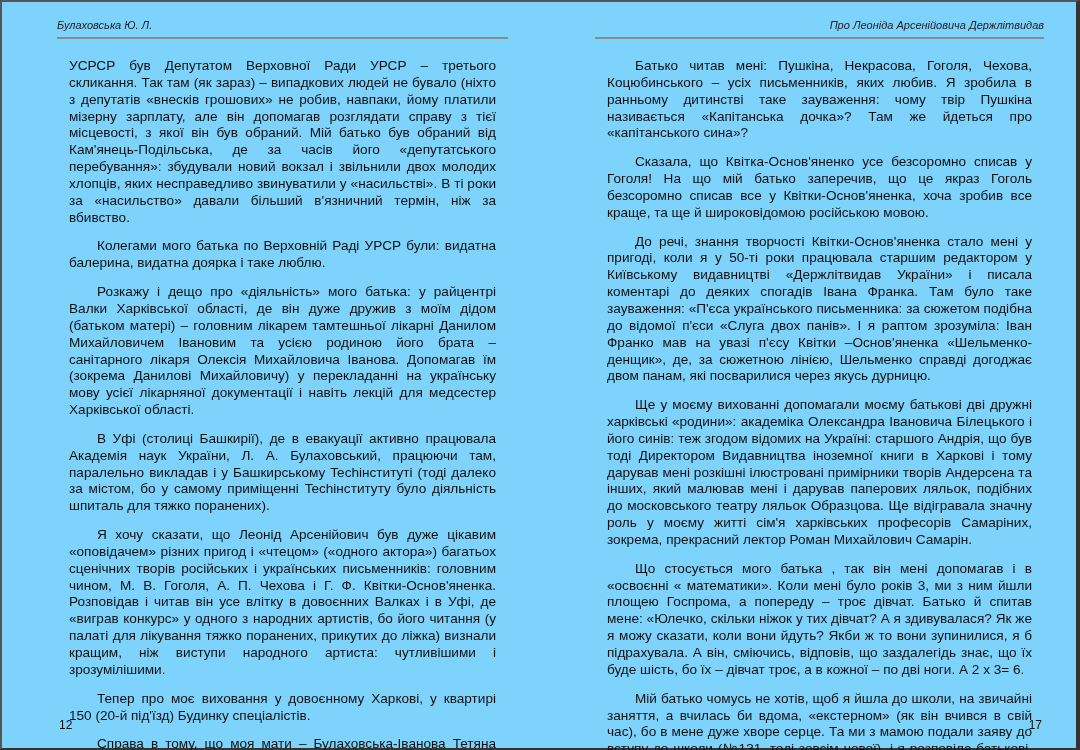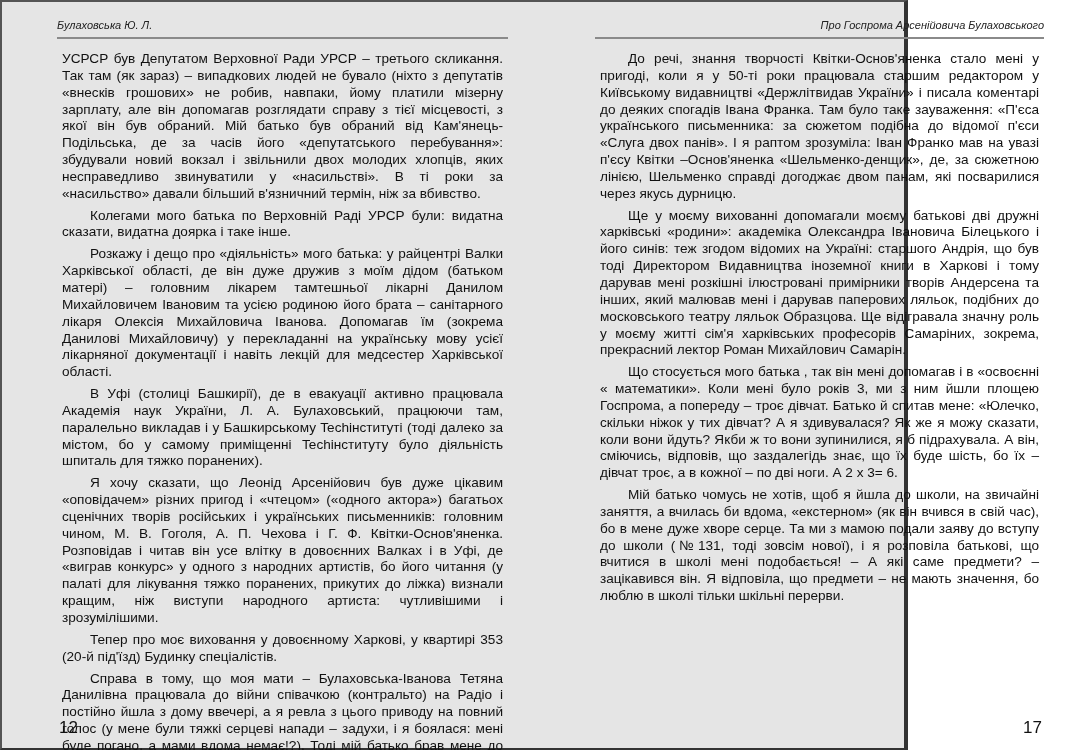--- a/index.html
+++ b/index.html
@@ -1,68 +1,70 @@
 <!DOCTYPE html>
 <html><head>
 <meta charset="utf-8">
 <style>
   html, body { margin:0; padding:0; }
   body { width:1080px; height:750px; background:#fff; overflow:hidden; }
   .spread {
-    position:relative; width:908px; height:750px; box-sizing:border-box;
+    position:relative; width:1080px; height:750px; box-sizing:border-box;
     border-top:2px solid #555; border-left:2px solid #555;
     border-bottom:2px solid #333; border-right:4px solid #333;
-    background:#e5e5e5;
+    background:#7dd3fc;
     text-decoration:underline;
   }
   .page { position:absolute; top:0; height:746px; }
   .page.left { left:55px; width:451px; }
   .page.right { left:593px; width:449px; }
   .running-head {
     position:absolute; top:17px; left:0; right:0;
     font-family:"Liberation Sans", sans-serif; font-style:italic;
     font-size:11px; color:#222; padding-bottom:6px;
     border-bottom:2px solid #8a8a8a;
   }
   .page.right .running-head { text-align:right; }
   .body-text {
     position:absolute; top:44px; left:0; right:0;
     font-family:"Liberation Sans", sans-serif; font-size:13.6px;
     line-height:16.85px; color:#111; text-align:justify; hyphens:manual;
   }
-  .body-text p { margin:5px; text-indent:0; }
+  .body-text p { margin:12px; text-indent:0; }
   .body-text p.indent { text-indent:28px; }
   .folio {
     position:absolute; top:716px;
-    font-family:"Liberation Sans", sans-serif; font-size:17px; color:#111;
+    font-family:"Liberation Sans", sans-serif; font-size:12px; color:#111;
   }
   .page.left .folio { left:2px; }
   .page.right .folio { right:2px; }
 </style>
 </head>
 <body>
 
 <div class="spread">
   <div class="page left">
     <div class="running-head">Булаховська Ю. Л.</div>
     <div class="body-text">
       <p>УСРСР був Депутатом Верховної Ради УРСР – третього скликання. Так там (як зараз) – випадкових людей не бувало (ніхто з депутатів «внесків грошових» не робив, навпаки, йому платили мізерну зарплату, але він допомагав розглядати справу з тієї місцевості, з якої він був обраний. Мій батько був обраний від Кам'янець-Подільська, де за часів його «депутатського перебування»: збудували новий вокзал і звільнили двох молодих хлопців, яких несправедливо звинуватили у «насильстві». В ті роки за «насильство» давали більший в'язничний термін, ніж за вбивство.</p>
-      <p class="indent">Колегами мого батька по Верховній Раді УРСР були: видатна сказати, видатна доярка і таке інше.</p>
+      <p class="indent">Колегами мого батька по Верховній Раді УРСР були: видатна балерина, видатна доярка і таке люблю.</p>
       <p class="indent">Розкажу і дещо про «діяльність» мого батька: у райцентрі Валки Харківської області, де він дуже дружив з моїм дідом (батьком матері) – головним лікарем тамтешньої лікарні Данилом Михайловичем Івановим та усією родиною його брата – санітарного лікаря Олексія Михайловича Іванова. Допомагав їм (зокрема Данилові Михайловичу) у перекладанні на українську мову усієї лікарняної документації і навіть лекцій для медсестер Харківської області.</p>
       <p class="indent">В Уфі (столиці Башкирії), де в евакуації активно працювала Академія наук України, Л. А. Булаховський, працюючи там, паралельно викладав і у Башкирському Techінституті (тоді далеко за містом, бо у самому приміщенні Techінституту було діяльність шпиталь для тяжко поранених).</p>
       <p class="indent">Я хочу сказати, що Леонід Арсенійович був дуже цікавим «оповідачем» різних пригод і «чтецом» («одного актора») багатьох сценічних творів російських і українських письменників: головним чином, М. В. Гоголя, А. П. Чехова і Г. Ф. Квітки-Основ'яненка. Розповідав і читав він усе влітку в довоєнних Валках і в Уфі, де «виграв конкурс» у одного з народних артистів, бо його читання (у палаті для лікування тяжко поранених, прикутих до ліжка) визнали кращим, ніж виступи народного артиста: чутливішими і зрозумілішими.</p>
-      <p class="indent">Тепер про моє виховання у довоєнному Харкові, у квартирі 353 (20-й під'їзд) Будинку спеціалістів.</p>
+      <p class="indent">Тепер про моє виховання у довоєнному Харкові, у квартирі 150 (20-й під'їзд) Будинку спеціалістів.</p>
       <p class="indent">Справа в тому, що моя мати – Булаховська-Іванова Тетяна Данилівна працювала до війни співачкою (контральто) на Радіо і постійно йшла з дому ввечері, а я ревла з цього приводу на повний голос (у мене були тяжкі серцеві напади – задухи, і я боялася: мені буде погано, а мами вдома немає!?). Тоді мій батько брав мене до себе, до свого кабінету у нашій квартирі, де була чудова бібліотека художньої літератури: української і російської. Він мені майстерно читав вголос, хоча у нього нас було не двоє, а четверо: ще й місячне породисте щеня, яке скавчало «за мамою» і заспокоювалось лише в мене на колінах, накрите теплою ковдрою. А ще був молодий півник Буй (білого кольору), який</p>
     </div>
     <div class="folio">12</div>
   </div>
 
   <div class="page right">
-    <div class="running-head">Про Госпрома Арсенійовича Булаховського</div>
+    <div class="running-head">Про Леоніда Арсенійовича Держлітвидав</div>
     <div class="body-text">
+      <p class="indent">Батько читав мені: Пушкіна, Некрасова, Гоголя, Чехова, Коцюбинського – усіх письменників, яких любив. Я зробила в ранньому дитинстві таке зауваження: чому твір Пушкіна називається «Капітанська дочка»? Там же йдеться про «капітанського сина»?</p>
+      <p class="indent">Сказала, що Квітка-Основ'яненко усе безсоромно списав у Гоголя! На що мій батько заперечив, що це якраз Гоголь безсоромно списав все у Квітки-Основ'яненка, хоча зробив все краще, та ще й широковідомою російською мовою.</p>
       <p class="indent">До речі, знання творчості Квітки-Основ'яненка стало мені у пригоді, коли я у 50-ті роки працювала старшим редактором у Київському видавництві «Держлітвидав України» і писала коментарі до деяких спогадів Івана Франка. Там було таке зауваження: «П'єса українського письменника: за сюжетом подібна до відомої п'єси «Слуга двох панів». І я раптом зрозуміла: Іван Франко мав на увазі п'єсу Квітки –Основ'яненка «Шельменко-денщик», де, за сюжетною лінією, Шельменко справді догоджає двом панам, які посварилися через якусь дурницю.</p>
       <p class="indent">Ще у моєму вихованні допомагали моєму батькові дві дружні харківські «родини»: академіка Олександра Івановича Білецького і його синів: теж згодом відомих на Україні: старшого Андрія, що був тоді Директором Видавництва іноземної книги в Харкові і тому дарував мені розкішні ілюстровані примірники творів Андерсена та інших, який малював мені і дарував паперових ляльок, подібних до московського театру ляльок Образцова. Ще відігравала значну роль у моєму житті сім'я харківських професорів Самаріних, зокрема, прекрасний лектор Роман Михайлович Самарін.</p>
       <p class="indent">Що стосується мого батька , так він мені допомагав і в «освоєнні « математики». Коли мені було років 3, ми з ним йшли площею Госпрома, а попереду – троє дівчат. Батько й спитав мене: «Юлечко, скільки ніжок у тих дівчат? А я здивувалася? Як же я можу сказати, коли вони йдуть? Якби ж то вони зупинилися, я б підрахувала. А він, сміючись, відповів, що заздалегідь знає, що їх буде шість, бо їх – дівчат троє, а в кожної – по дві ноги. А 2 x 3= 6.</p>
       <p class="indent">Мій батько чомусь не хотів, щоб я йшла до школи, на звичайні заняття, а вчилась би вдома, «екстерном» (як він вчився в свій час), бо в мене дуже хворе серце. Та ми з мамою подали заяву до вступу до школи (№131, тоді зовсім нової), і я розповіла батькові, що вчитися в школі мені подобається! – А які саме предмети? – зацікавився він. Я відповіла, що предмети – не мають значення, бо люблю в школі тільки шкільні перерви.</p>
     </div>
     <div class="folio">17</div>
   </div>
 </div>
 
 </body></html>

